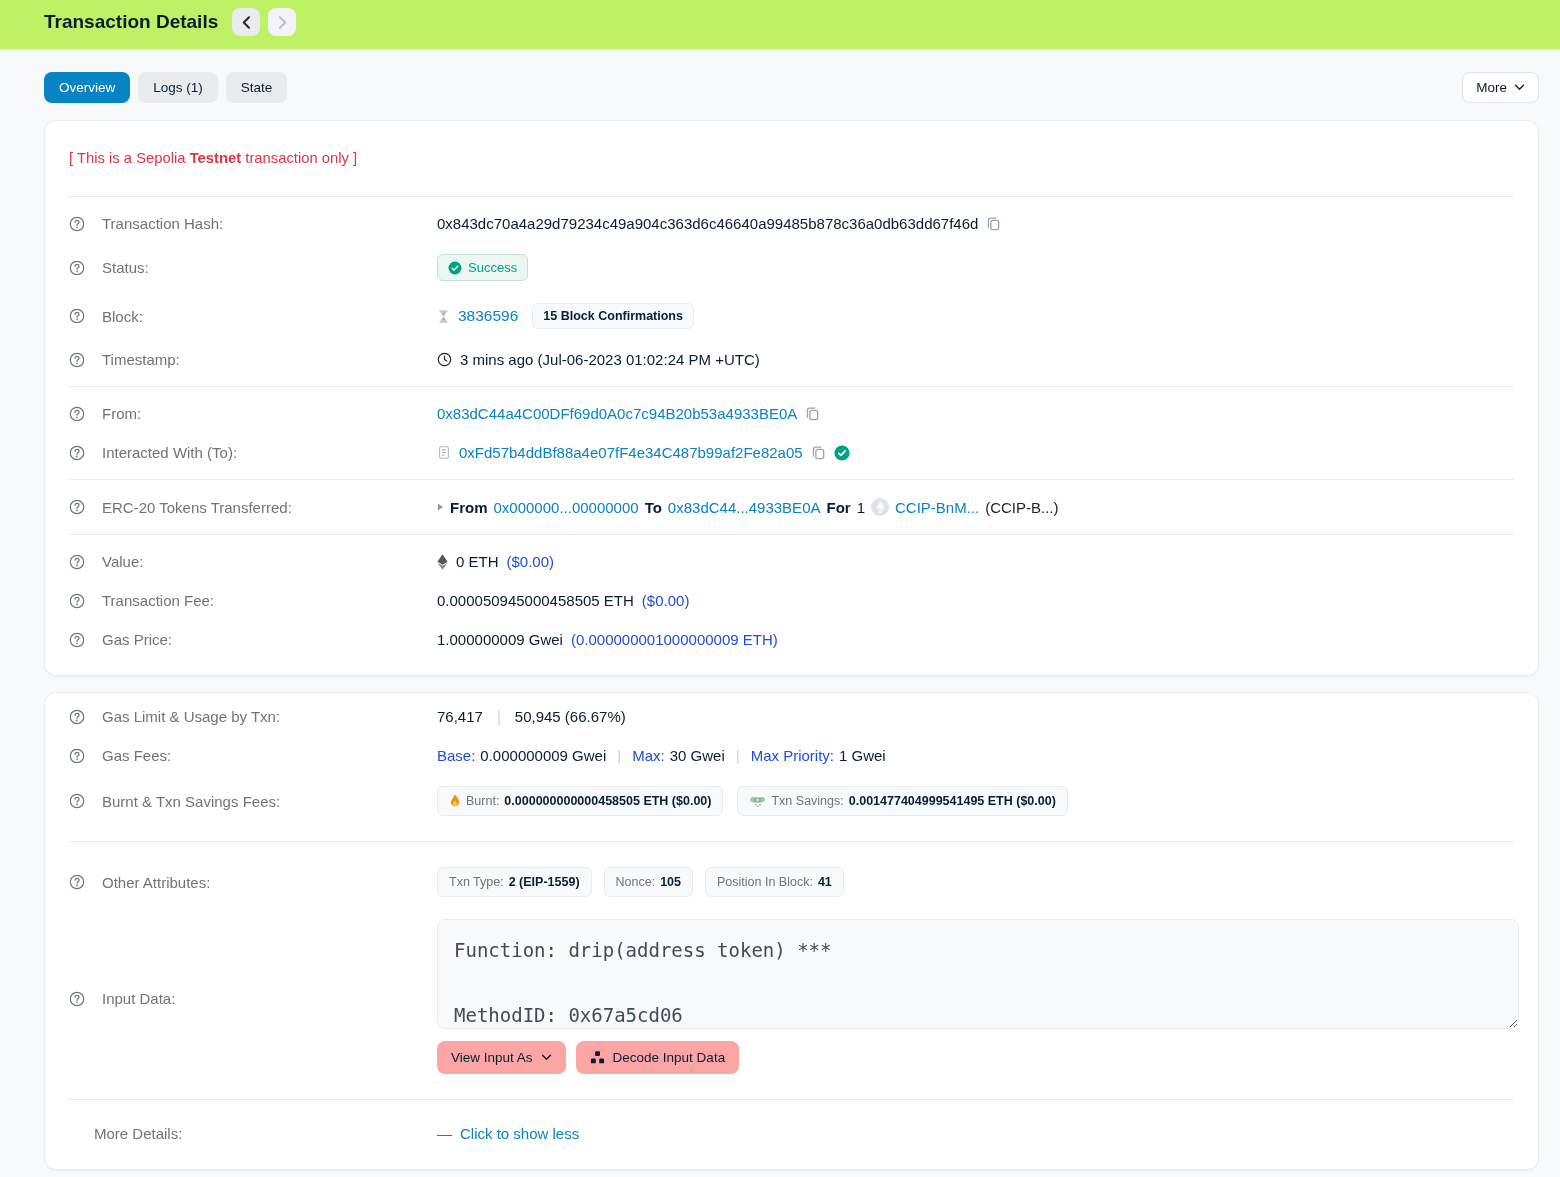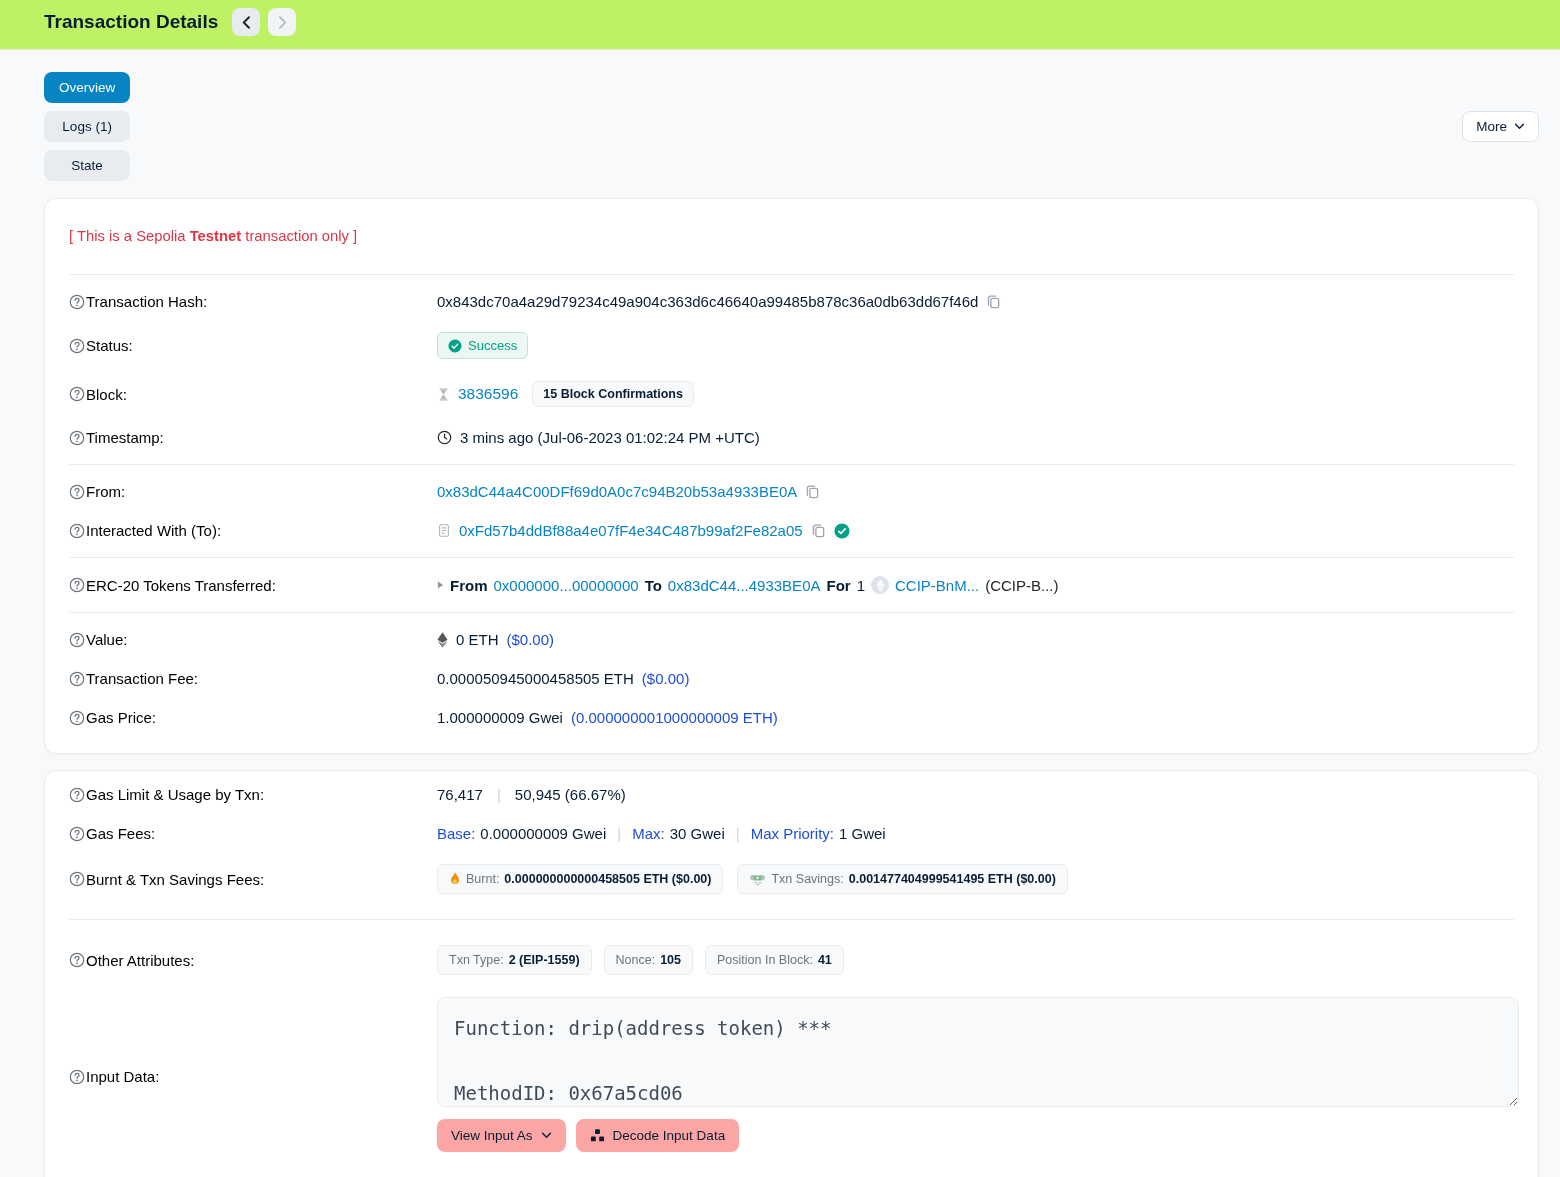--- a/index.html
+++ b/index.html
@@ -10,38 +10,38 @@
   .page-header { background:#bef264; border-bottom:1px solid #e9ecef; padding:8px 44px 13px; }
   .title-row { display:flex; align-items:center; gap:8px; }
   .page-title { font-size:19px; font-weight:700; color:#081d35; margin-right:6px; }
   .nav-btn { width:28px; height:28px; border:none; border-radius:8px; background:#e9ecef; color:#212529;
              display:inline-flex; align-items:center; justify-content:center; cursor:pointer; }
   .nav-btn.disabled { background:#f1f3f6; color:#b6bfc9; cursor:default; }
 
   
   .content { padding:0 21px 14px 44px; }
   .tabs-row { display:flex; align-items:center; justify-content:space-between; padding:22px 0 17px; }
-  .tabs { display:flex; gap:8px;flex-direction:column; }
+  .tabs { display:flex; gap:8px; }
   .tab { border:none; border-radius:8px; padding:8px 15px; font-size:13.5px; font-weight:500; cursor:pointer;
          background:#e9ecef; color:#081d35; font-family:inherit; }
   .tab.active { background:#0784c3; color:#fff; }
   .more-btn { display:inline-flex; align-items:center; gap:7px; background:#fff; border:1px solid #dde2e8;
               border-radius:8px; padding:7px 13px; font-size:13.5px; font-weight:500; color:#081d35;
               cursor:pointer; font-family:inherit; }
 
   
   .card { background:#fff; border:1px solid #e9ecef; border-radius:12px; box-shadow:0 1px 2px rgba(0,0,0,.04);
           padding:10px 24px 16px; margin-bottom:16px; }
   .warning { color:#dc3545; font-size:14.8px; padding:19px 0 23px; }
   .warning b { font-weight:700; }
   hr.sep { border:none; border-top:1px solid #e9ecef; margin:7px 0; }
 
   .row { display:flex; align-items:center; padding:11px 0; }
   .row.top { align-items:center; }
-  .row-label { flex:0 0 368px; display:flex; align-items:center; gap:1px; color:#000000; }
+  .row-label { flex:0 0 368px; display:flex; align-items:center; gap:17px; color:#737373; }
   .row.top .row-label { padding-top:4px; }
   .row-label.no-icon { padding-left:25px; }
   .row-value { flex:1; display:flex; align-items:center; gap:8px; flex-wrap:wrap; }
   .q-icon { display:inline-flex; color:#6c757d; cursor:pointer; flex:0 0 auto; }
   .muted { color:#1d4ed8; }
   .pipe { color:#ced4da; padding:0 6px; }
   a.link { color:#0784c3; text-decoration:none; cursor:pointer; }
   .icon-btn { background:none; border:none; padding:0; display:inline-flex; color:#9aa4b0; cursor:pointer; }
 
   .badge-success { display:inline-flex; align-items:center; gap:6px; background:#ecf7f3; border:1px solid #bfe3d8;

